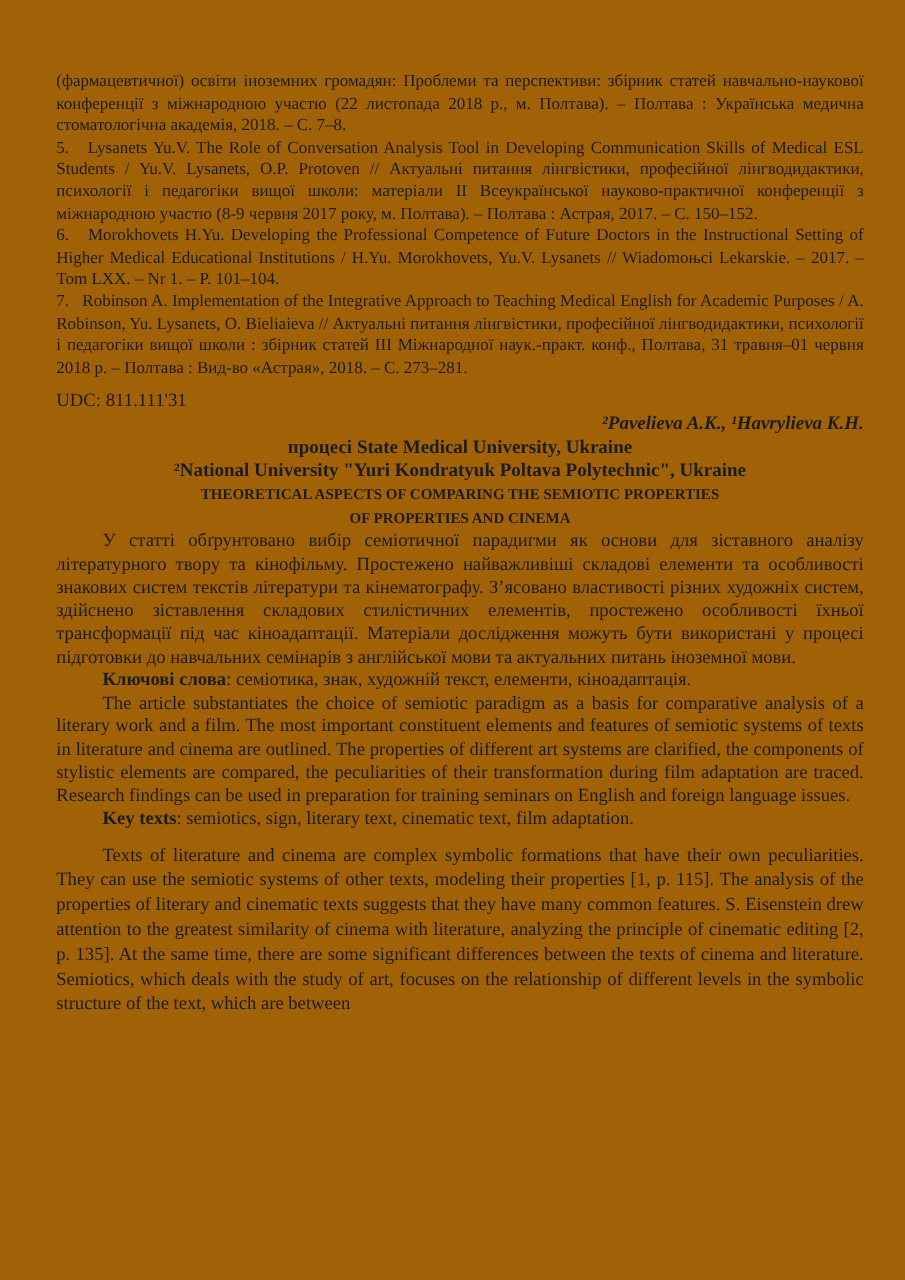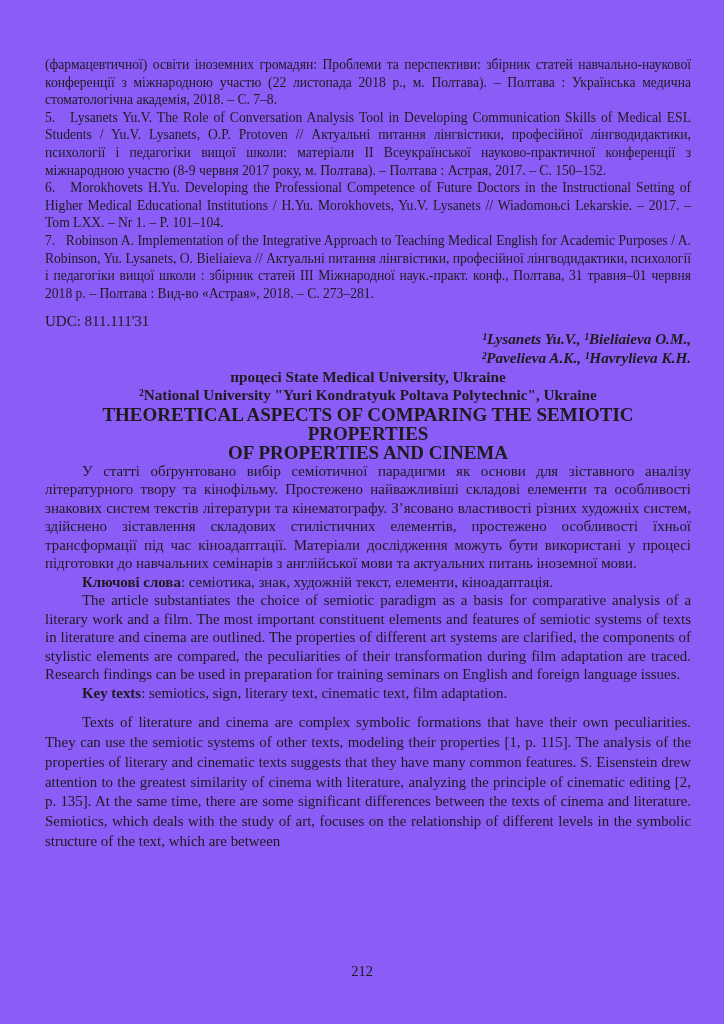--- a/index.html
+++ b/index.html
@@ -4,21 +4,21 @@
 <style>
   html, body {
     margin: 0;
     padding: 0;
     background: #ffffff;
   }
   .page {
     position: relative;
     width: 724px;
     height: 1024px;
-    background: #8b5cf6;
+    background: #a16207;
     font-family: "Liberation Serif", "DejaVu Serif", serif;
     color: #1c1c1c;
     overflow: hidden;
   }
   .content {
     position: absolute;
     left: 45px;
     top: 56px;
     width: 646px;
   }
@@ -41,21 +41,21 @@
     line-height: 18.6px;
   }
   .affils p {
     font-size: 15.2px;
     font-weight: bold;
     text-align: center;
     line-height: 18.6px;
   }
   .title {
     margin: 0;
-    font-size: 19px;
+    font-size: 12px;
     font-weight: bold;
     text-align: center;
     line-height: 19px;
   }
   .abstract {
     font-size: 14.9px;
     text-align: justify;
     line-height: 18.5px;
     text-indent: 37px;
   }
@@ -88,21 +88,20 @@
     <section class="refs">
       <p>(фармацевтичної) освіти іноземних громадян: Проблеми та перспективи: збірник статей навчально-наукової конференції з міжнародною участю (22 листопада 2018 р., м. Полтава). – Полтава : Українська медична стоматологічна академія, 2018. – С. 7–8.</p>
       <p>5.&nbsp;&nbsp;&nbsp;Lysanets Yu.V. The Role of Conversation Analysis Tool in Developing Communication Skills of Medical ESL Students / Yu.V. Lysanets, O.P. Protoven // Актуальні питання лінгвістики, професійної лінгводидактики, психології і педагогіки вищої школи: матеріали ІІ Всеукраїнської науково-практичної конференції з міжнародною участю (8-9 червня 2017 року, м. Полтава). – Полтава : Астрая, 2017. – С. 150–152.</p>
       <p>6.&nbsp;&nbsp;&nbsp;Morokhovets H.Yu. Developing the Professional Competence of Future Doctors in the Instructional Setting of Higher Medical Educational Institutions / H.Yu. Morokhovets, Yu.V. Lysanets // Wiadomoњci Lekarskie. – 2017. – Tom LXX. – Nr 1. – P. 101–104.</p>
       <p>7.&nbsp;&nbsp;&nbsp;Robinson A. Implementation of the Integrative Approach to Teaching Medical English for Academic Purposes / A. Robinson, Yu. Lysanets, O. Bieliaieva // Актуальні питання лінгвістики, професійної лінгводидактики, психології і педагогіки вищої школи : збірник статей ІІІ Міжнародної наук.-практ. конф., Полтава, 31 травня–01 червня 2018 р. – Полтава : Вид-во «Астрая», 2018. – С. 273–281.</p>
     </section>
 
     <p class="udc">UDC: 811.111'31</p>
 
     <div class="authors">
-      <p>¹Lysanets Yu.V., ¹Bieliaieva O.M.,</p>
       <p>²Pavelieva A.K., ¹Havrylieva K.H.</p>
     </div>
 
     <div class="affils">
       <p>процесі State Medical University, Ukraine</p>
       <p>²National University "Yuri Kondratyuk Poltava Polytechnic", Ukraine</p>
     </div>
 
     <h1 class="title">
       <div>THEORETICAL ASPECTS OF COMPARING THE SEMIOTIC PROPERTIES</div>
@@ -114,14 +113,13 @@
     <p class="abstract"><span class="kw-label">Ключові слова</span><span>: семіотика, знак, художній текст, елементи, кіноадаптація.</span></p>
 
     <p class="abstract">The article substantiates the choice of semiotic paradigm as a basis for comparative analysis of a literary work and a film. The most important constituent elements and features of semiotic systems of texts in literature and cinema are outlined. The properties of different art systems are clarified, the components of stylistic elements are compared, the peculiarities of their transformation during film adaptation are traced. Research findings can be used in preparation for training seminars on English and foreign language issues.</p>
 
     <p class="abstract"><span class="kw-label">Key texts</span><span>: semiotics, sign, literary text, cinematic text, film adaptation.</span></p>
 
     <p class="body-para">Texts of literature and cinema are complex symbolic formations that have their own peculiarities. They can use the semiotic systems of other texts, modeling their properties [1, p. 115]. The analysis of the properties of literary and cinematic texts suggests that they have many common features. S. Eisenstein drew attention to the greatest similarity of cinema with literature, analyzing the principle of cinematic editing [2, p. 135]. At the same time, there are some significant differences between the texts of cinema and literature. Semiotics, which deals with the study of art, focuses on the relationship of different levels in the symbolic structure of the text, which are between</p>
 
   </div>
 
-  <div class="page-number">212</div>
 </div>
 
 </body></html>

